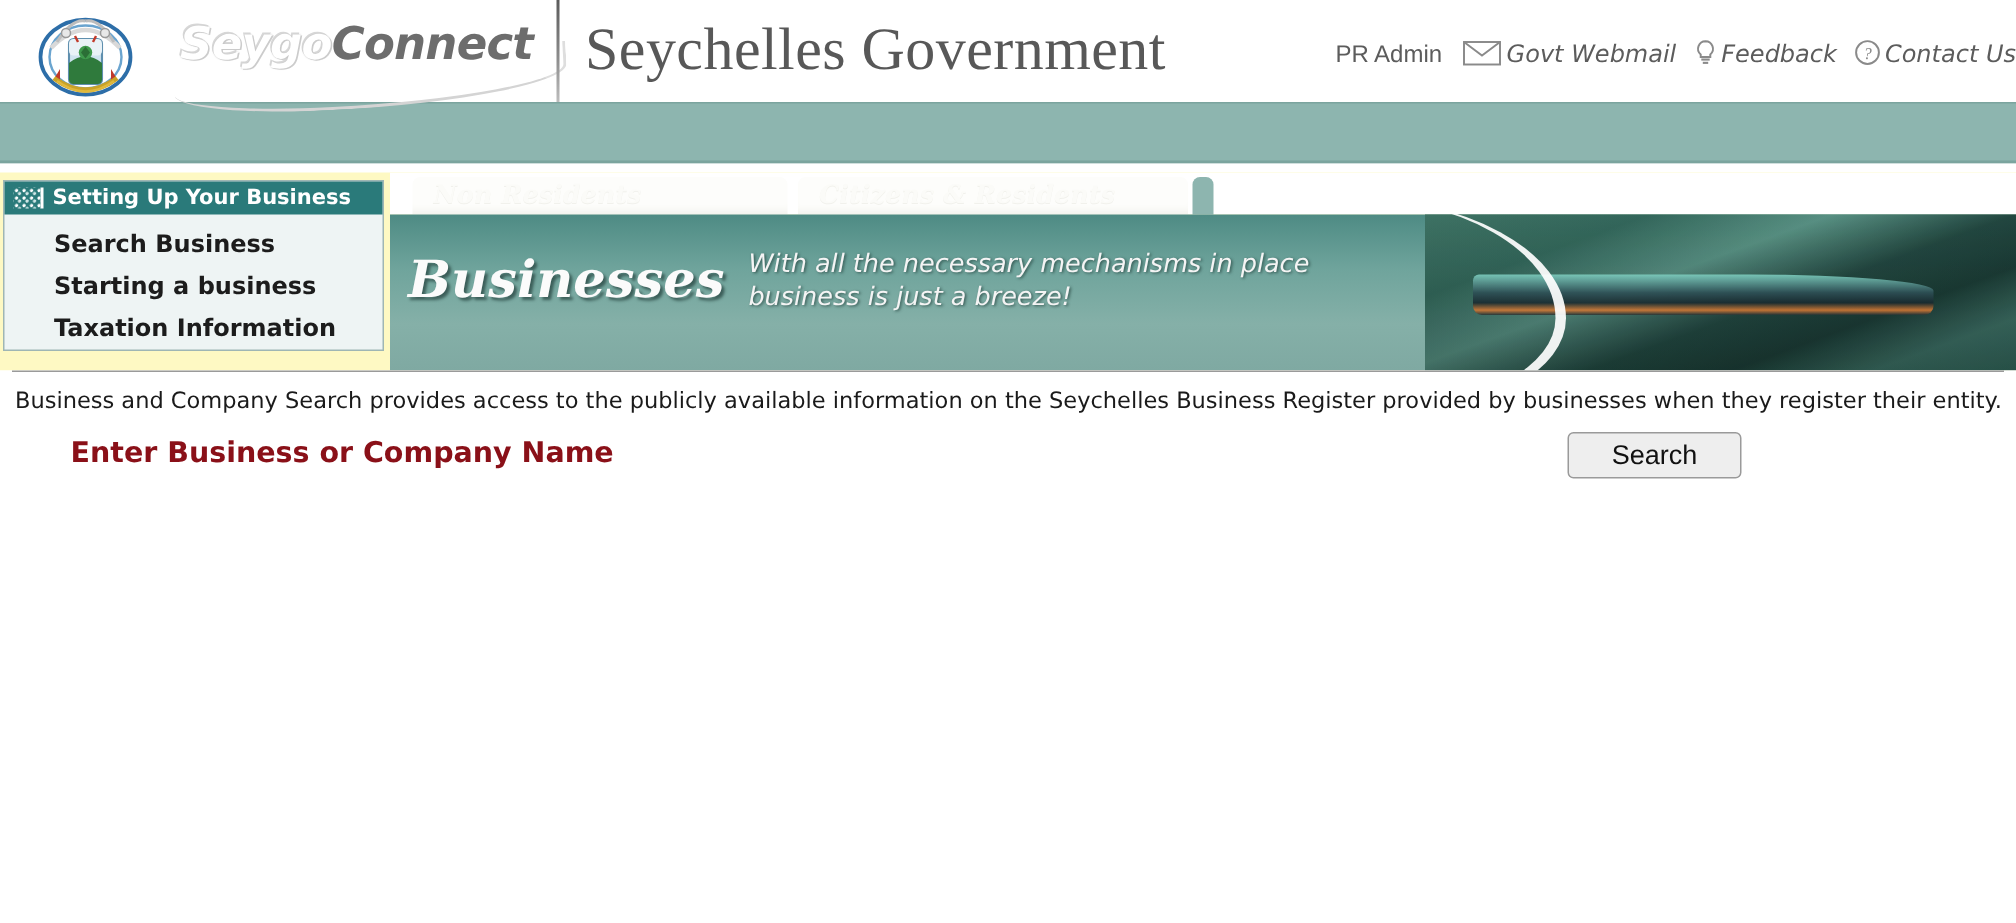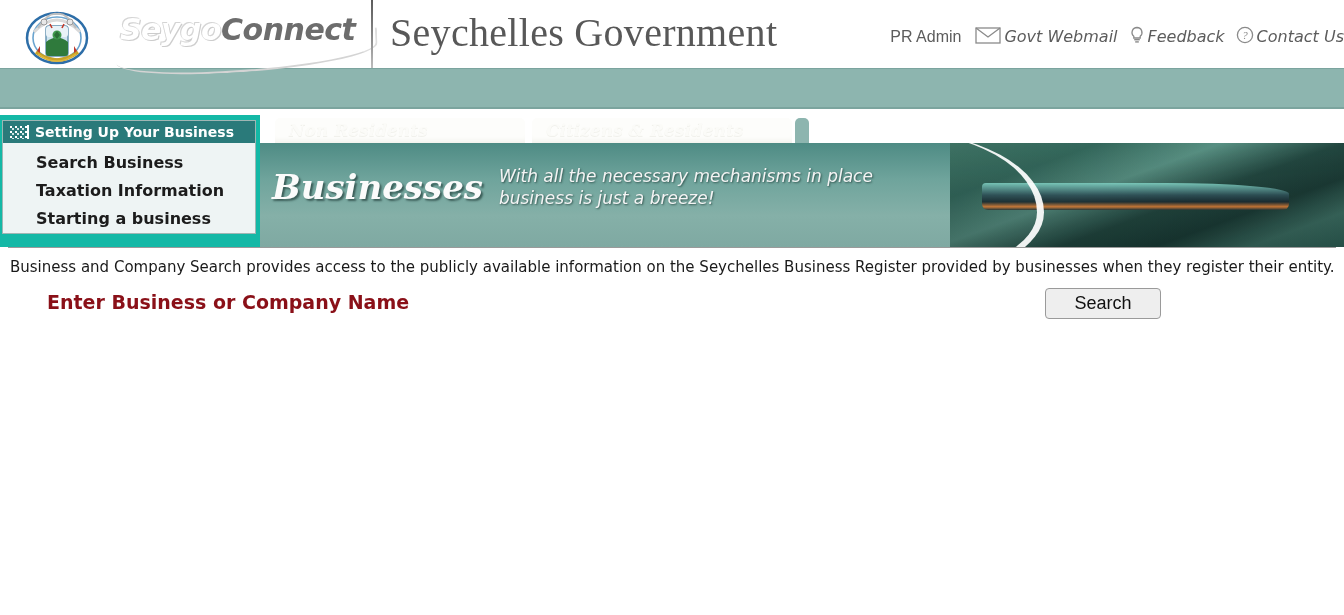--- a/index.html
+++ b/index.html
@@ -119,21 +119,21 @@
   }
   .white-gap {
     height: 6px;
     background: #ffffff;
   }
 
   
   .mid {
     position: relative;
     height: 132px;
-    background: #14b8a6;
+    background: #fef9c3;
   }
 
   
   .menu-box {
     position: absolute;
     left: 2px;
     top: 5px;
     width: 254px;
     background: #eef4f4;
     border: 1px solid #9fb6b4;
@@ -438,22 +438,22 @@
 
 <div class="mid">
 
   <div class="menu-box">
     <div class="menu-title">
       <span class="dots"></span>
       <span class="label">Setting Up Your Business</span>
     </div>
     <div class="menu-list">
       <a class="menu-item" href="#">Search Business</a>
+      <a class="menu-item" href="#">Starting a business</a>
       <a class="menu-item" href="#">Taxation Information</a>
-      <a class="menu-item" href="#">Starting a business</a>
     </div>
   </div>
 
   <div class="banner">
     <div class="banner-tabs">
       <div class="btab" id="btab0">
         <div class="btab-txt">Non Residents</div>
       </div>
       <div class="btab" id="btab1">
         <div class="btab-txt">Citizens &amp; Residents</div>

